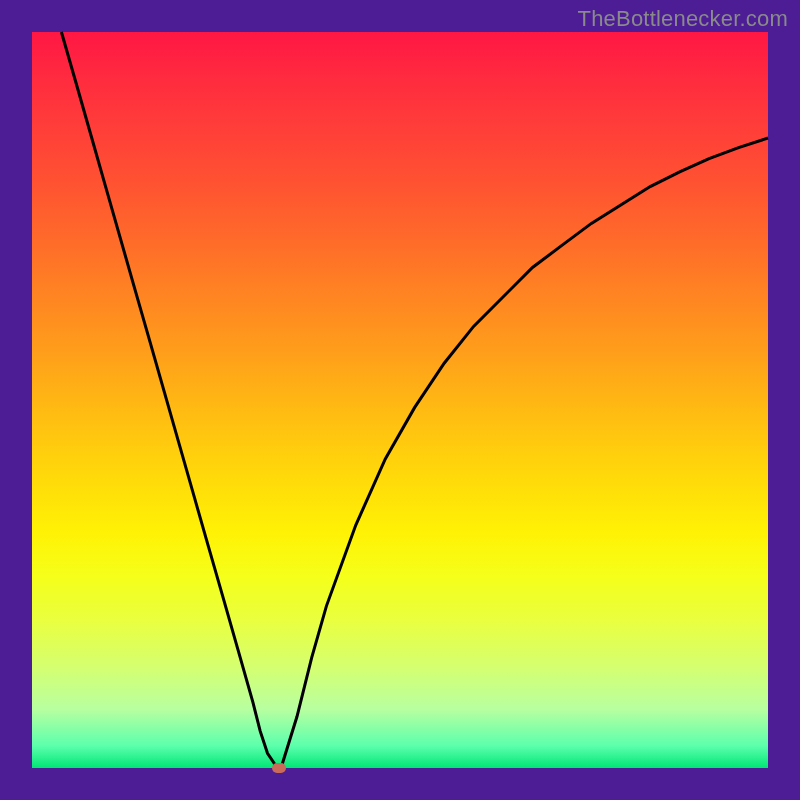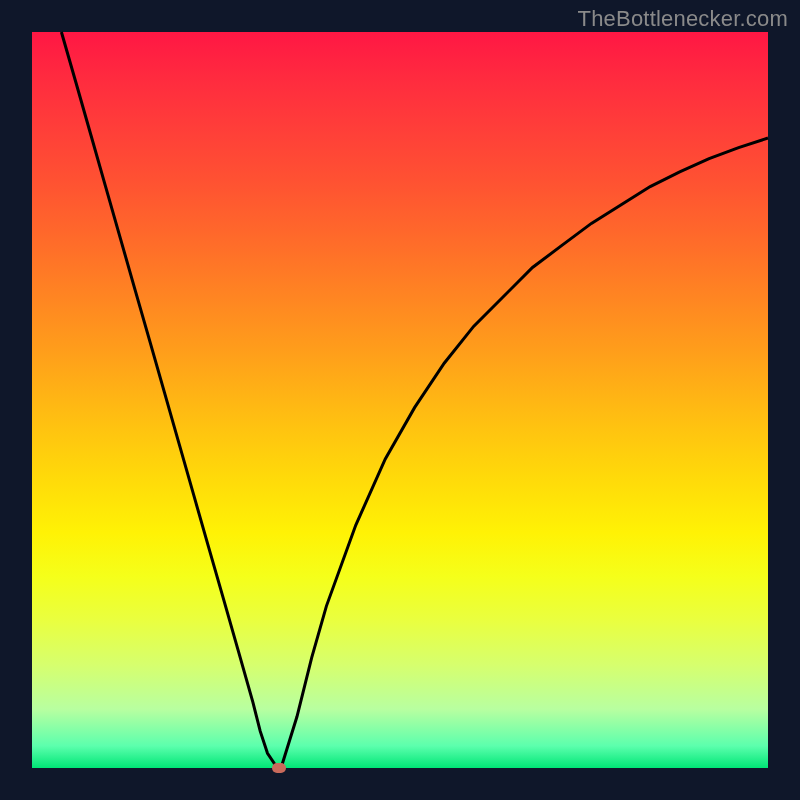--- a/index.html
+++ b/index.html
@@ -1,16 +1,16 @@
 <!DOCTYPE html>
 <html><head>
 <meta charset="utf-8">
 <style>
   html,body{margin:0;padding:0;width:800px;height:800px;background:#000;overflow:hidden;font-family:Arial,Helvetica,sans-serif}
-  .frame{position:absolute;left:0;top:0;width:800px;height:800px;background:#0f172a}
+  .frame{position:absolute;left:0;top:0;width:800px;height:800px;background:#4c1d95}
   .plot-area{position:absolute;left:32px;top:32px;width:736px;height:736px;
     background:linear-gradient(to bottom,
       #ff1744 0%,
       #ff2a3f 6%,
       #ff3b3a 12%,
       #ff5132 20%,
       #ff6a2a 28%,
       #ff8522 36%,
       #ffa01a 44%,
       #ffbd12 52%,

